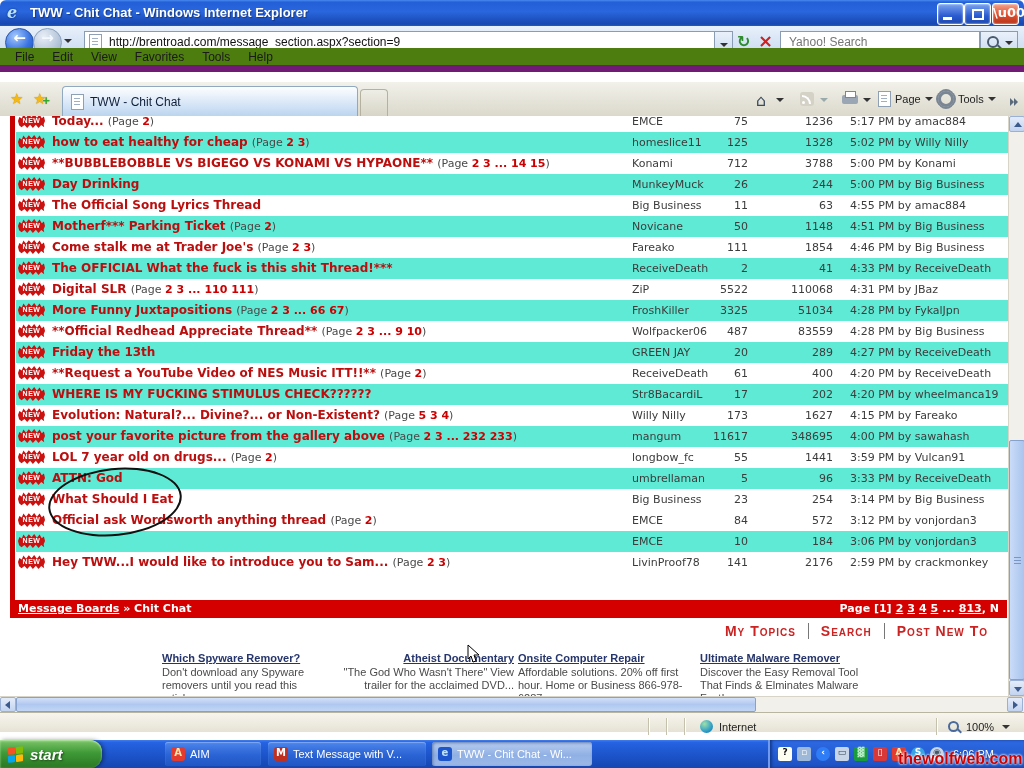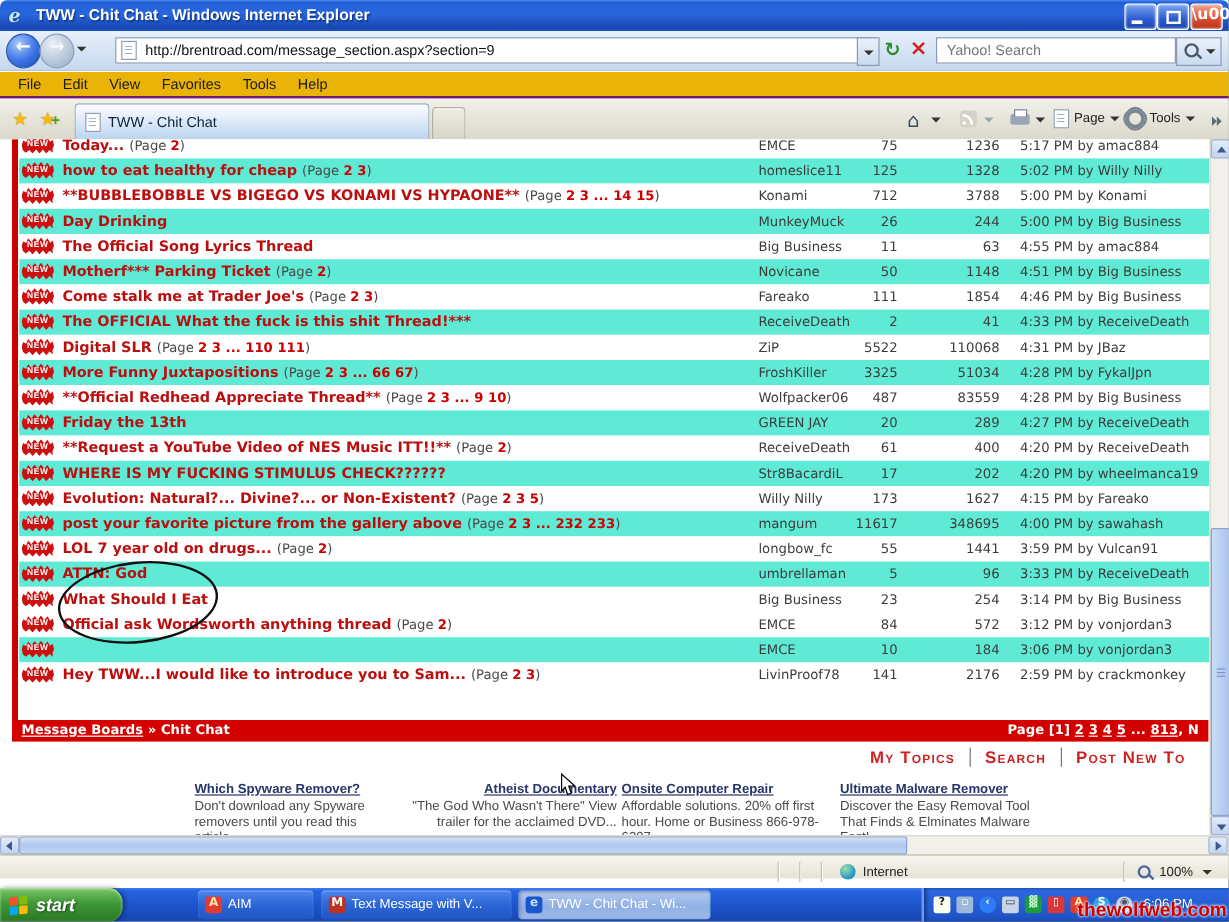--- a/index.html
+++ b/index.html
@@ -19,36 +19,36 @@
   .glyph-rest{position:absolute;left:7px;top:5px;width:8px;height:7px;border:2px solid #fff;background:transparent;}
   .glyph-x{position:absolute;left:0;top:1px;width:100%;text-align:center;color:#fff;font:bold 13px "DejaVu Sans",sans-serif;}
 
   
   .addrrow{left:0;top:26px;width:1024px;height:32px;background:linear-gradient(180deg,#e8f0fb,#c6d8ef);border-bottom:1px solid #a6b9d4;}
   .navcircle{top:2px;width:27px;height:27px;border-radius:50%;text-align:center;line-height:26px;font:bold 15px "DejaVu Sans",sans-serif;}
   .back{left:5px;background:radial-gradient(circle at 35% 28%,#a6c9fb,#3a74e4 55%,#1b4cb0);color:#fff;border:1px solid #2a55a8;}
   .fwd{left:33px;background:radial-gradient(circle at 35% 28%,#e8eef6,#b6c6da 60%,#93a9c4);color:#f4f8ff;border:1px solid #8ba0bc;}
   .caret{display:inline-block;width:0;height:0;border-left:4px solid transparent;border-right:4px solid transparent;border-top:4px solid #333;}
   .nav-caret{left:64px;top:13px;}
-  .addrfield{left:84px;top:5px;width:628px;height:20px;background:#fff;border:1px solid #8a9cb4;display:flex;align-items:center;padding-left:4px;margin-left:12px;}
+  .addrfield{left:84px;top:5px;width:628px;height:20px;background:#fff;border:1px solid #8a9cb4;display:flex;align-items:center;padding-left:4px;}
   .docicon{width:11px;height:14px;background:#fff;border:1px solid #90a0b4;box-shadow:inset 0 -2px 0 #fff;position:relative;flex:none;}
   .docicon::after{content:"";position:absolute;left:2px;top:3px;width:6px;height:7px;background:repeating-linear-gradient(180deg,#9fb0c4 0 1px,#fff 1px 3px);}
   .urltext{margin-left:5px;font:12px "Liberation Sans",sans-serif;color:#111;border:0;outline:0;width:570px;background:transparent;}
   .addr-drop{left:714px;top:5px;width:17px;height:22px;background:linear-gradient(180deg,#eaf1fb,#c9daf0);border:1px solid #8a9cb4;text-align:center;line-height:20px;}
   .refresh{left:737px;top:6px;color:#2e8b2e;font:bold 16px "DejaVu Sans",sans-serif;}
   .stop{left:758px;top:4px;color:#cc2222;font:bold 18px "DejaVu Sans",sans-serif;}
   .searchbox{left:780px;top:5px;width:198px;height:20px;background:#fff;border:1px solid #8a9cb4;}
   .searchbox input{border:0;outline:0;width:186px;margin:2px 0 0 6px;font:12px "Liberation Sans",sans-serif;color:#8a8a8a;background:transparent;}
   .magbtn{left:980px;top:5px;width:36px;height:22px;background:linear-gradient(180deg,#eaf1fb,#c9daf0);border:1px solid #8a9cb4;}
   .lens{position:absolute;left:6px;top:4px;width:8px;height:8px;border:2px solid #4a5a6e;border-radius:50%;}
   .lens::after{content:"";position:absolute;left:8px;top:8px;width:5px;height:2px;background:#4a5a6e;transform:rotate(45deg);}
   .mag-caret{position:absolute;right:4px;top:9px;}
 
   
-  .menurow{left:0;top:60px;width:1024px;height:24px;background:#eab308;border-bottom:4px solid #701a75;display:flex;align-items:center;padding-left:6px;box-sizing:border-box;}
+  .menurow{left:0;top:48px;width:1024px;height:24px;background:#4d7c0f;border-bottom:7px solid #701a75;display:flex;align-items:center;padding-left:6px;box-sizing:border-box;}
   .mitem{font:12px "Liberation Sans",sans-serif;color:#1a1a1a;padding:2px 9px;}
 
   
   .tabrow{left:0;top:82px;width:1024px;height:34px;background:linear-gradient(180deg,#f2f1ea,#dbd9cb);border-bottom:1px solid #8a9cb4;}
   .star{font:15px "DejaVu Sans",sans-serif;color:#f5b916;text-shadow:0 0 1px #b07d00;}
   .star1{left:10px;top:8px;} .star2{left:33px;top:8px;}
   .star-plus{position:absolute;left:9px;top:5px;color:#2faa2f;font:bold 10px "DejaVu Sans",sans-serif;}
   .tab{left:62px;top:4px;width:296px;height:30px;background:linear-gradient(180deg,#fdfeff,#cfe1f5 70%,#bcd4ee);border:1px solid #90a8c0;border-bottom:0;border-radius:4px 4px 0 0;display:flex;align-items:center;padding-left:8px;box-sizing:border-box;}
   .tabtitle{margin-left:6px;font:12px "Liberation Sans",sans-serif;color:#10203a;}
   .tabstub{left:360px;top:7px;width:26px;height:27px;background:linear-gradient(180deg,#efeee6,#d6d4c5);border:1px solid #b4b1a0;border-bottom:0;border-radius:4px 4px 0 0;}
@@ -326,21 +326,21 @@
         <div class="trow alt">
     <span class="newicon">NEW</span>
     <span class="ttl"><span>WHERE IS MY FUCKING STIMULUS CHECK??????</span> </span>
     <span class="auth">Str8BacardiL</span>
     <span class="rep">17</span>
     <span class="vws">202</span>
     <span class="lst">4:20 PM by wheelmanca19</span>
   </div>
         <div class="trow">
     <span class="newicon">NEW</span>
-    <span class="ttl"><span>Evolution: Natural?... Divine?... or Non-Existent?</span> <span class="pg"><span>(Page </span><b>2 3 5</b><span>)</span></span></span>
+    <span class="ttl"><span>Evolution: Natural?... Divine?... or Non-Existent?</span> <span class="pg"><span>(Page </span><b>5 3 4</b><span>)</span></span></span>
     <span class="auth">Willy Nilly</span>
     <span class="rep">173</span>
     <span class="vws">1627</span>
     <span class="lst">4:15 PM by Fareako</span>
   </div>
         <div class="trow alt">
     <span class="newicon">NEW</span>
     <span class="ttl"><span>post your favorite picture from the gallery above</span> <span class="pg"><span>(Page </span><b>2 3 ... 232 233</b><span>)</span></span></span>
     <span class="auth">mangum</span>
     <span class="rep">11617</span>

